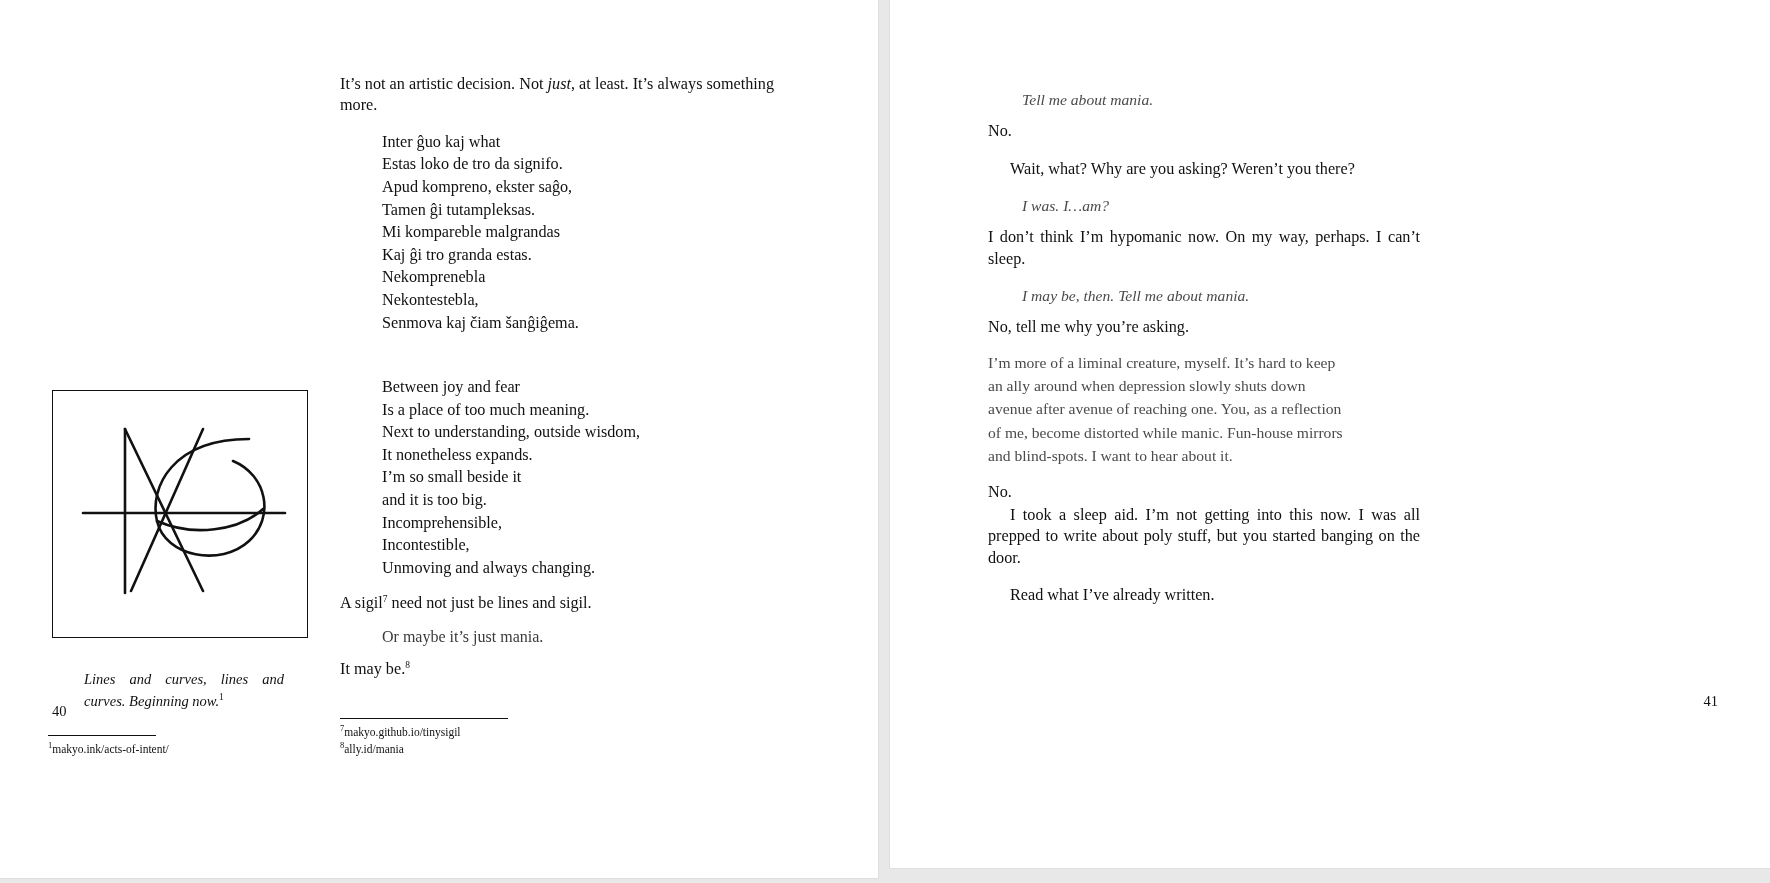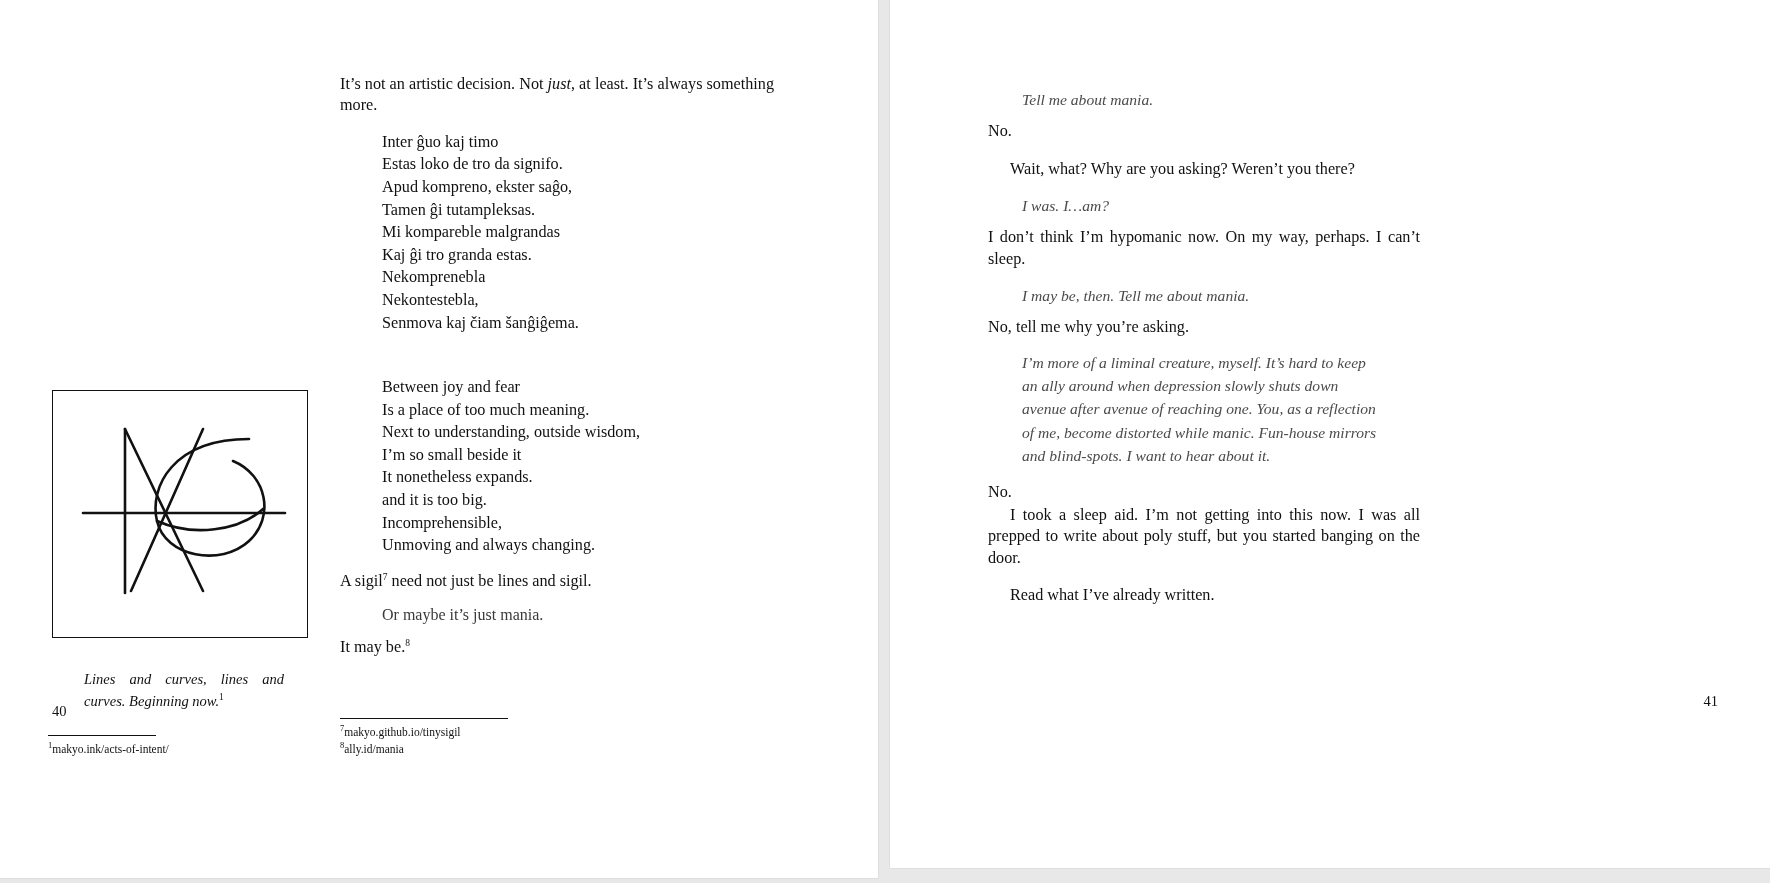--- a/index.html
+++ b/index.html
@@ -158,23 +158,21 @@
   .r-flush { margin-bottom: 2px; }
   .r-italic {
     font-style: italic;
     color: #4a4a4a;
     margin-left: 34px;
     font-size: 15.6px;
     line-height: 1.32;
     margin-bottom: 11px;
   }
   .r-block-italic {
-    font-style: italic;
     color: #4a4a4a;
-    margin-left: 34px;
     font-size: 15.6px;
     line-height: 1.5;
     width: 355px;
     margin-top: 12px;
     margin-bottom: 14px;
   }
   .r-sub {
     margin-left: 22px;
     font-size: 16.2px;
     line-height: 1.32;
@@ -211,41 +209,42 @@
       <div class="left-footnote">
         <div class="fn-rule"></div>
         <div class="fn-line"><sup>1</sup><span>makyo.ink/acts-of-intent/</span></div>
       </div>
 
       <div class="body-col">
 
         <p class="para"><span>It’s not an artistic decision. Not </span><em>just</em><span>, at least. It’s always something more.</span></p>
 
         <div class="verse">
-          <div>Inter ĝuo kaj timo</div>
+          <div>Inter ĝuo kaj what</div>
           <div>Estas loko de tro da signifo.</div>
           <div>Apud kompreno, ekster saĝo,</div>
           <div>Tamen ĝi tutampleksas.</div>
           <div>Mi kompareble malgrandas</div>
           <div>Kaj ĝi tro granda estas.</div>
           <div>Nekomprenebla</div>
           <div>Nekontestebla,</div>
           <div>Senmova kaj čiam šanĝiĝema.</div>
         </div>
 
         <div class="verse-gap"></div>
 
         <div class="verse">
           <div>Between joy and fear</div>
           <div>Is a place of too much meaning.</div>
           <div>Next to understanding, outside wisdom,</div>
+          <div>It nonetheless expands.</div>
           <div>I’m so small beside it</div>
-          <div>It nonetheless expands.</div>
           <div>and it is too big.</div>
           <div>Incomprehensible,</div>
+          <div>Incontestible,</div>
           <div>Unmoving and always changing.</div>
         </div>
 
         <p class="para"><span>A sigil</span><sup>7</sup><span> need not just be lines and sigil.</span></p>
 
         <p class="quote-italic">Or maybe it’s just mania.</p>
 
         <p class="para"><span>It may be.</span><sup>8</sup></p>
       </div>
 

